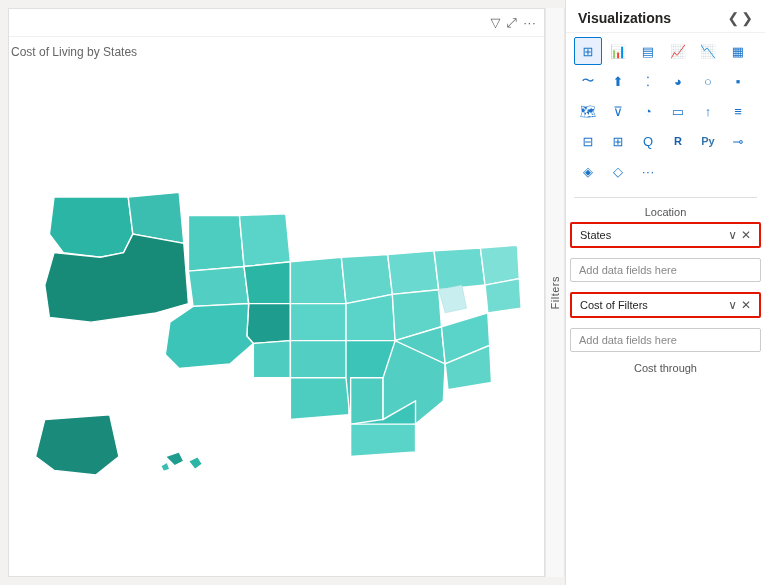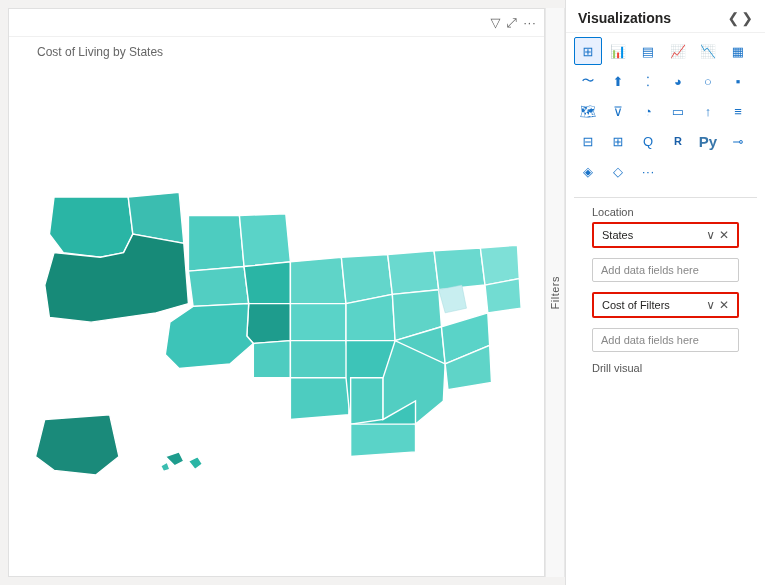--- a/index.html
+++ b/index.html
@@ -29,21 +29,21 @@
       justify-content: space-between;
       align-items: center;
       padding: 4px 8px;
       border-bottom: 1px solid #f0f0f0;
       height: 28px;
     }
 
     .map-title {
       font-size: 12px;
       color: #666;
-      padding: 8px 28px 4px;
+      padding: 8px 2px 4px;
     }
 
     .map-content {
       flex: 1;
       display: flex;
       align-items: center;
       justify-content: center;
       padding: 4px 8px 8px;
     }
 
@@ -154,21 +154,22 @@
     }
 
     .viz-divider {
       border: none;
       border-top: 1px solid #e0e0e0;
       margin: 4px 8px;
     }
 
     
     .field-section {
-      padding: 4px 26px 6px;
+      padding: 4px 4px 6px;
+      text-align: center;
     }
 
     .field-label {
       font-size: 11px;
       color: #555;
       margin-bottom: 4px;
       font-weight: 500;
     }
 
     .field-box {
@@ -315,21 +316,21 @@
       <div class="viz-icon">◔</div>
       <div class="viz-icon">▭</div>
       <div class="viz-icon">↑</div>
       <div class="viz-icon">≡</div>
     </div>
     <div class="viz-row">
       <div class="viz-icon">⊟</div>
       <div class="viz-icon">⊞</div>
       <div class="viz-icon">Q</div>
       <div class="viz-icon" style="font-size:11px;color:#1a5fa8;font-weight:bold;">R</div>
-      <div class="viz-icon" style="font-size:15px;color:#3776AB;font-weight:bold;">Py</div>
+      <div class="viz-icon" style="font-size:11px;color:#3776AB;font-weight:bold;">Py</div>
       <div class="viz-icon">⊸</div>
     </div>
     <div class="viz-row">
       <div class="viz-icon">◈</div>
       <div class="viz-icon">◇</div>
       <div class="viz-icon">···</div>
     </div>
   </div>
 
   <hr class="viz-divider">
@@ -361,15 +362,15 @@
     </div>
   </div>
 
   <div class="field-section">
     <div class="field-box">
       <span>Add data fields here</span>
     </div>
   </div>
 
   <div class="field-section">
-    <div class="field-label">Drill visual</div>
+    <div class="field-label">Cost through</div>
   </div>
 </div>
 
 </body></html>

